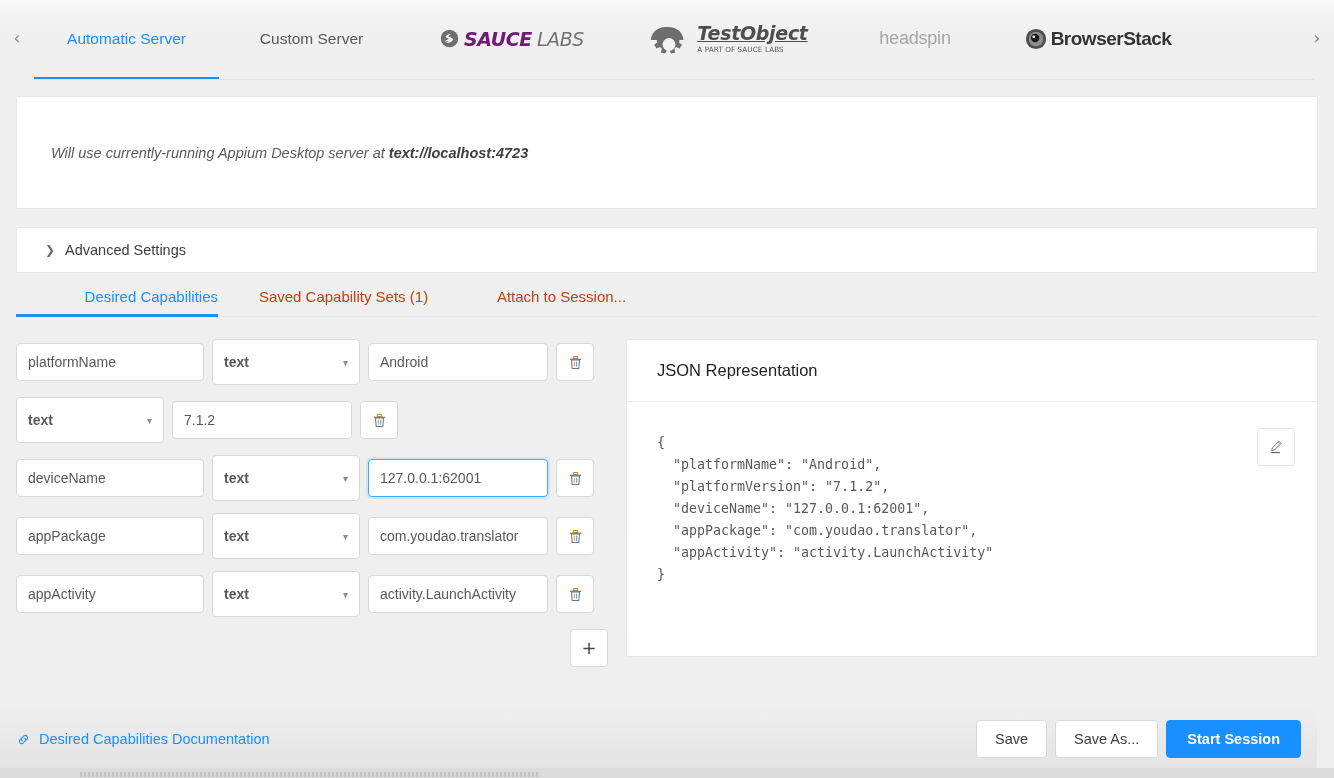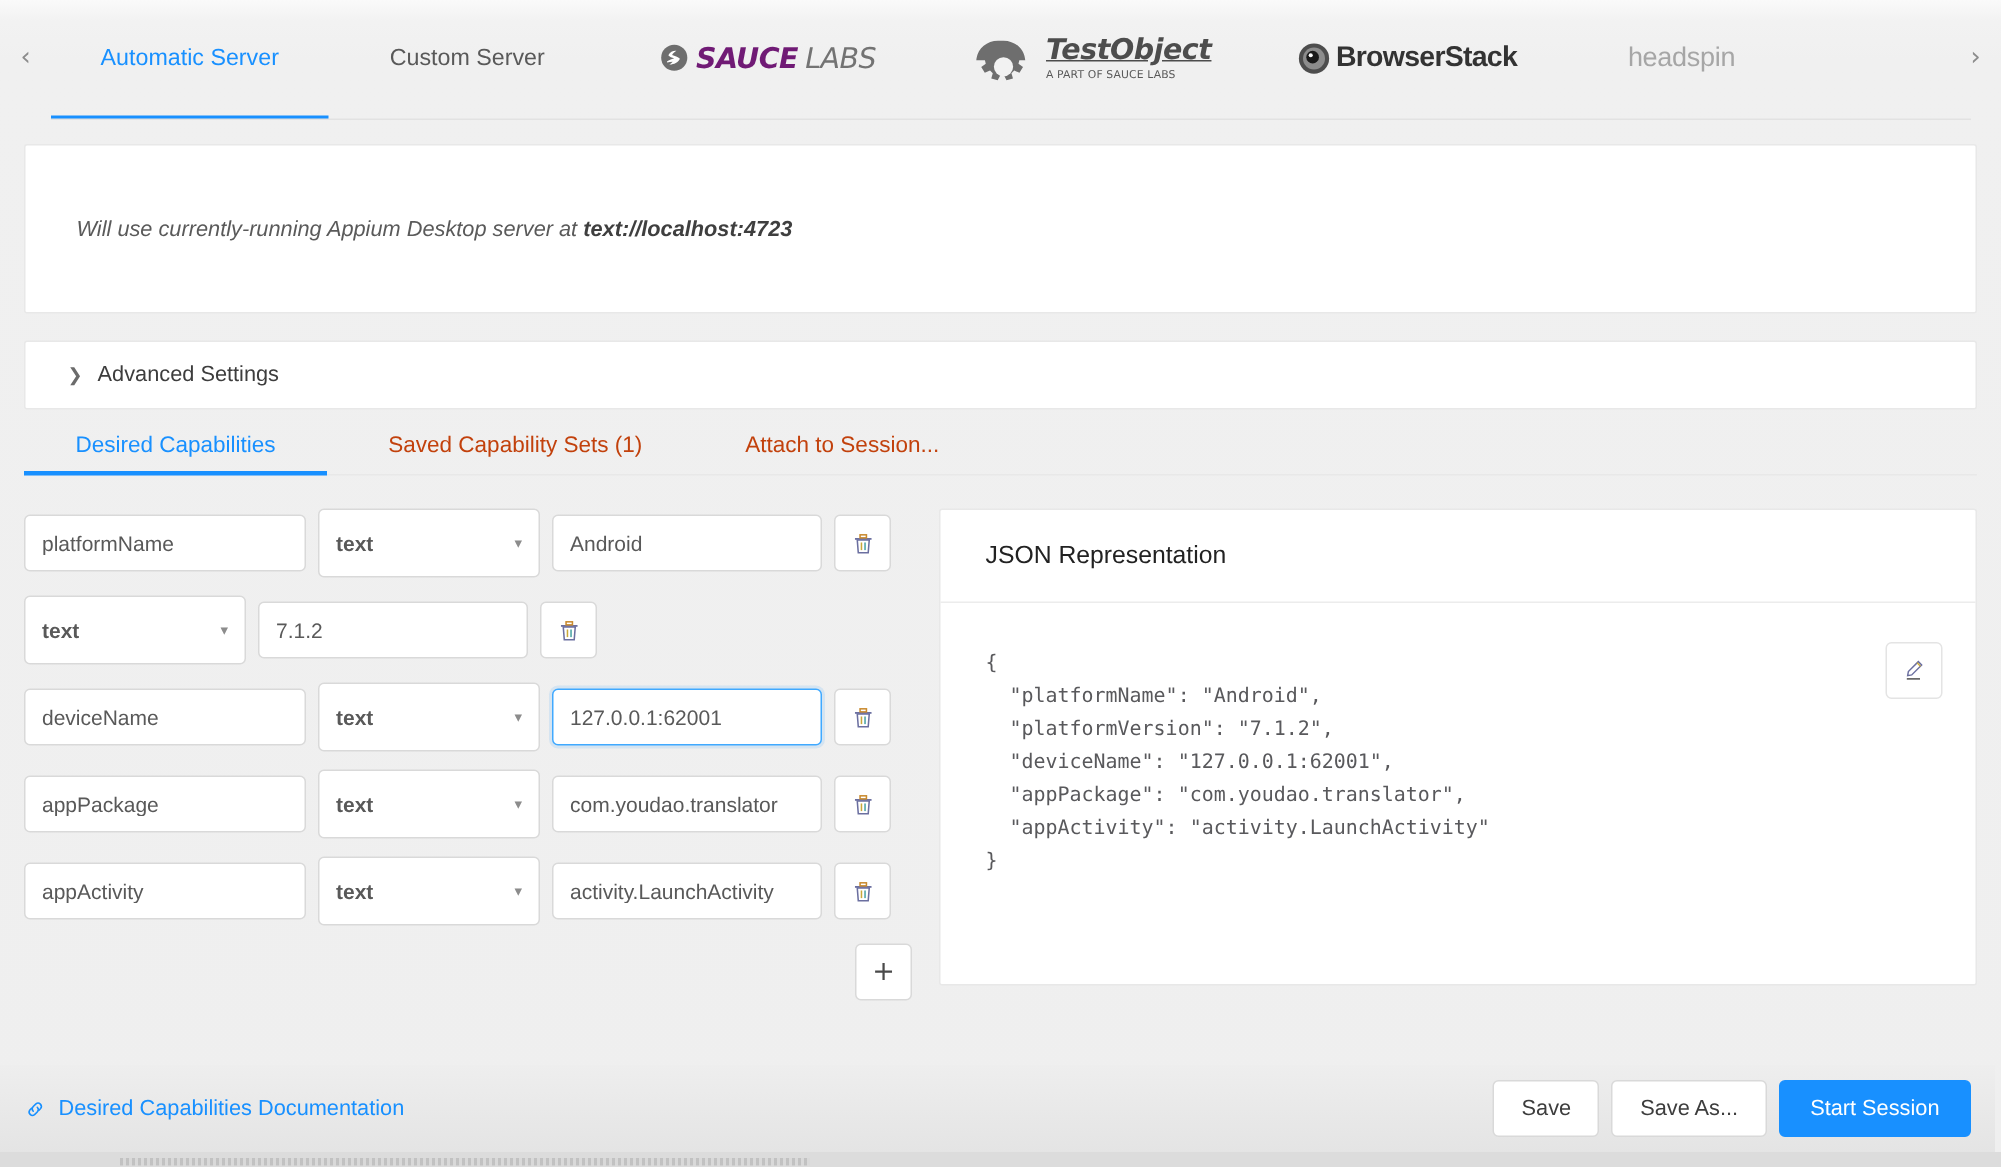--- a/index.html
+++ b/index.html
@@ -165,21 +165,21 @@
     z-index: 1;
   }
   .subtab.active { color: #1890ff; }
   .subtab.active::after {
     content: "";
     position: absolute;
     left: 0; right: 0; bottom: 0;
     height: 3px;
     background: #1890ff;
   }
-  .sub-w1 { width: 202px; }
+  .sub-w1 { width: 202px; justify-content: flex-end; }
   .sub-w2 { width: 251px; }
   .sub-w3 { width: 185px; }
 
   
   .body-area {
     display: flex;
     padding: 22px 16px 0 16px;
     gap: 10px;
   }
   .caps-col { width: 596px; flex: none; }
@@ -290,21 +290,21 @@
     background: #fff;
     display: flex;
     align-items: center;
     justify-content: center;
     cursor: pointer;
   }
 
   
   .footer {
     position: absolute;
-    left: 0; right: 4px;
+    left: 0; right: 17px;
     bottom: 10px;
     height: 58px;
     display: flex;
     align-items: center;
     padding: 0 16px 0 16px;
     background: linear-gradient(180deg, #eeeeee 0%, #e4e4e4 100%);
   }
   .doc-link {
     display: flex;
     align-items: center;
@@ -322,21 +322,21 @@
     color: #3d3d3d;
     font-size: 14.5px;
     font-family: "Liberation Sans", sans-serif;
     cursor: pointer;
     padding: 0 18px;
   }
   .btn-primary {
     background: #1890ff;
     border-color: #1890ff;
     color: #fff;
-    font-weight: normal;
+    font-weight: bold;
     padding: 4px 20px;
   }
   
   .bg-sliver {
     position: absolute;
     left: 0; right: 0; bottom: 0;
     height: 10px;
     background: #dcdcdc;
     overflow: hidden;
   }
@@ -386,34 +386,34 @@
               <circle cx="24" cy="22" r="7" fill="#f2f2f2"></circle>
             </g>
           </svg>
           <div class="to-txt">
             <span class="to-main">TestObject</span>
             <span class="to-sub">A PART OF SAUCE LABS</span>
           </div>
         </div>
       </div>
 
+      <div class="tab tab-w5">
+        <span class="hs-txt">headspin</span>
+      </div>
+
       <div class="tab tab-w6">
         <div class="bs-wrap">
           <svg class="bs-mark" viewBox="0 0 24 24">
             <circle cx="12" cy="12" r="11" fill="#4d4d4d"></circle>
             <circle cx="12" cy="12" r="8" fill="#8c8c8c"></circle>
             <circle cx="11" cy="11" r="4.6" fill="#1a1a1a"></circle>
             <circle cx="9.6" cy="9.6" r="1.5" fill="#ffffff"></circle>
           </svg>
           <span class="bs-txt">BrowserStack</span>
         </div>
-      </div>
-
-      <div class="tab tab-w5">
-        <span class="hs-txt">headspin</span>
       </div>
 
     </div>
 
     <div class="tab-nav-arrow right">›</div>
     <div class="tabbar-underline"></div>
   </div>
 </div>
 
 <div class="panel info-banner">

